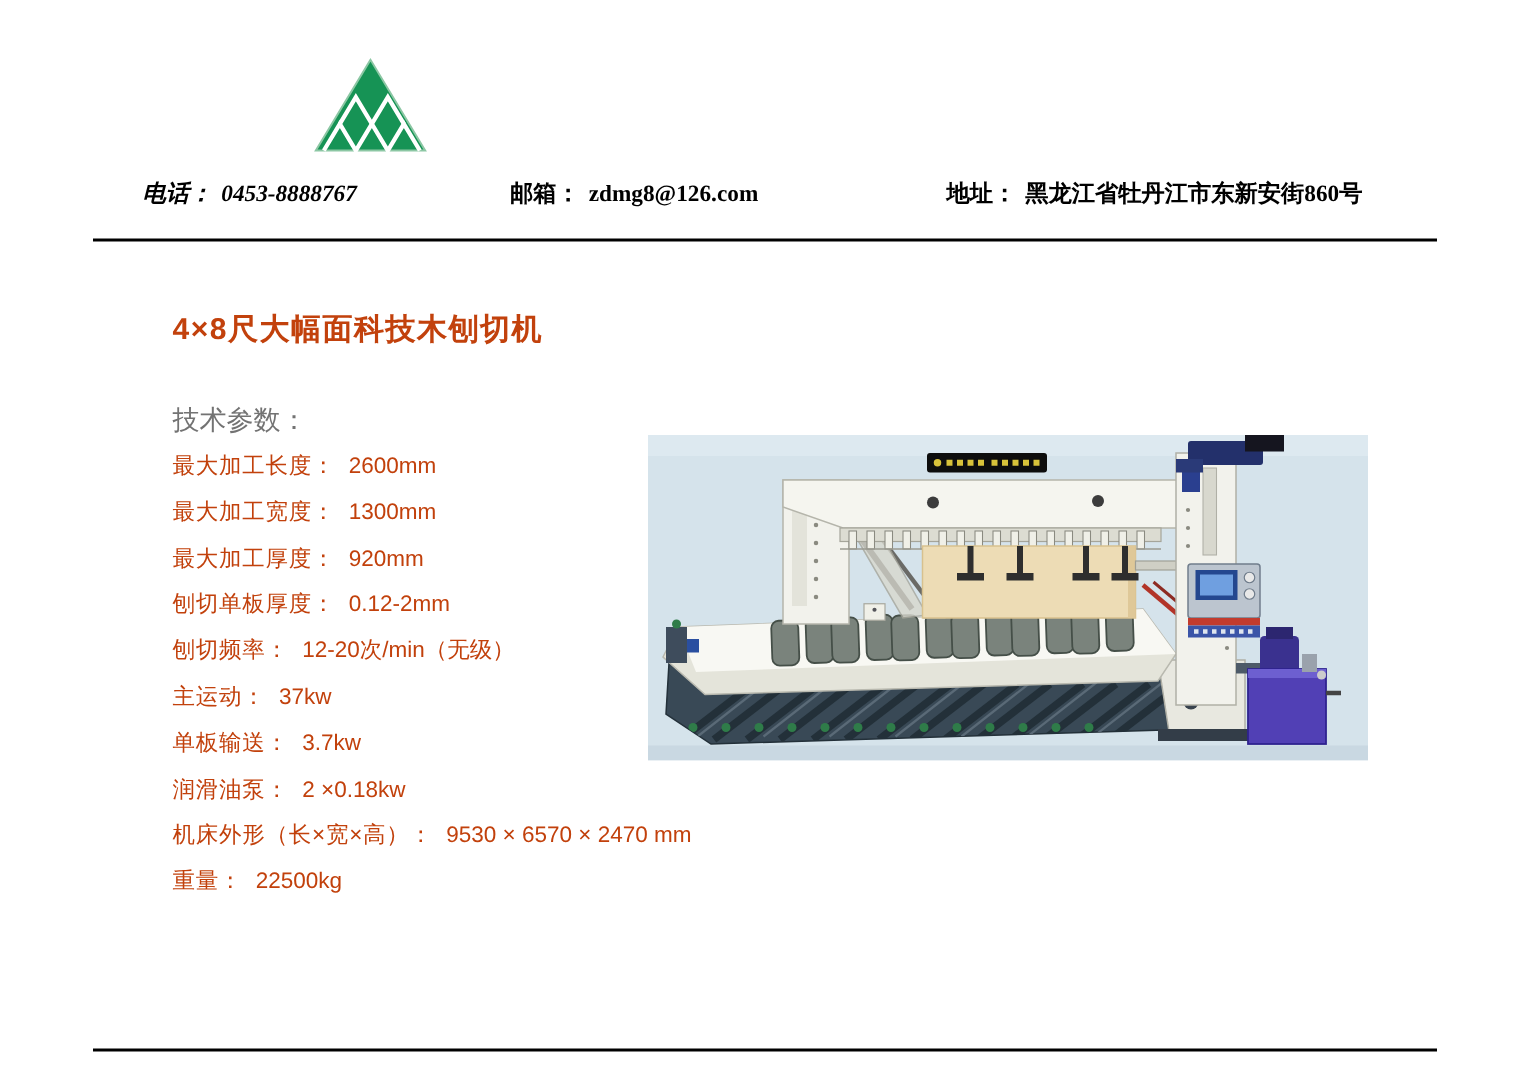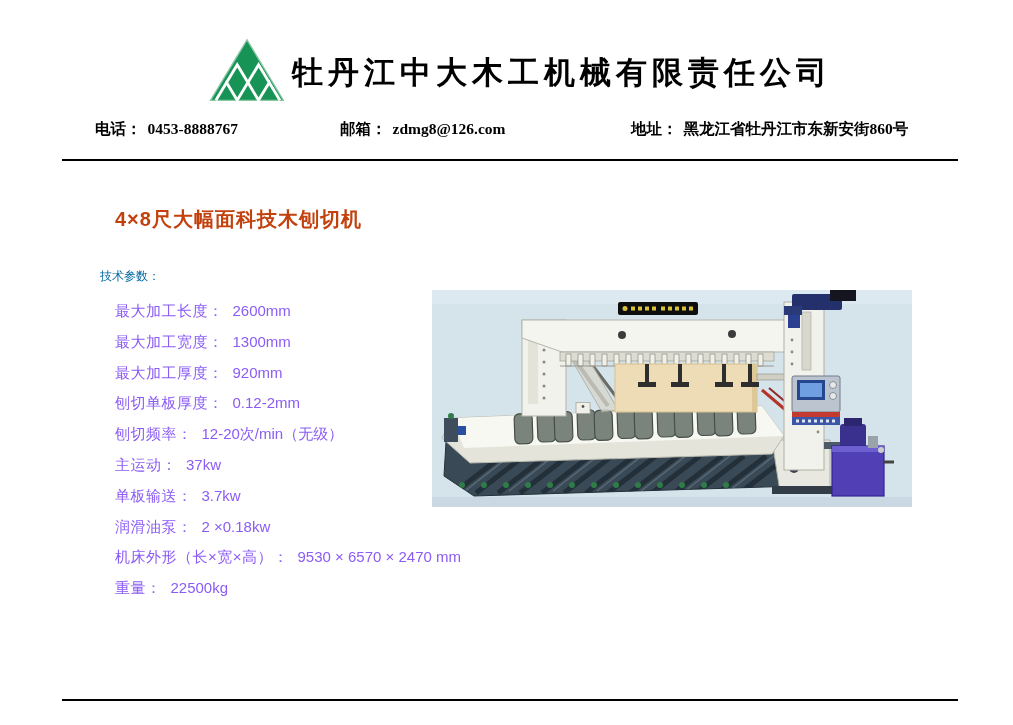--- a/index.html
+++ b/index.html
@@ -12,58 +12,57 @@
   .company-name {
     position:absolute; left:292px; top:52px; width:480px;
     font-family:"DejaVu Serif", serif; font-weight:700;
     font-size:31px; letter-spacing:5px; color:#000; white-space:nowrap;
   }
   .contact-row {
     position:absolute; left:0; top:119px; width:1013px; height:22px;
     font-family:"Liberation Serif", serif; font-weight:700; font-size:15.5px; color:#000;
   }
   .contact-item { position:absolute; white-space:nowrap; }
-  .contact-phone   { left:95px; }
+  .contact-phone   { left:95px;font-style:italic; }
   .contact-email   { left:340px; }
   .contact-address { left:631px; }
   .contact-item .val { margin-left:6px; }
   .rule { position:absolute; left:62px; width:896px; height:2px; background:#000; }
   .rule-top    { top:159px; }
   .rule-bottom { top:699px; }
   .product-title {
     position:absolute; left:115px; top:206px;
     font-size:20px; font-weight:700; color:#c2410c; letter-spacing:1px; white-space:nowrap;
   }
   .specs-heading {
-    position:absolute; left:100px; top:268px;
-    font-size:12px; color:#0369a1;
+    position:absolute; left:115px; top:268px;
+    font-size:18px; color:#737373;
   }
   .specs {
     position:absolute; left:115px; top:296px; width:470px;
   }
-  .spec-row { height:30.8px; line-height:30.8px; font-size:15px; color:#8b5cf6; white-space:nowrap; }
+  .spec-row { height:30.8px; line-height:30.8px; font-size:15px; color:#c2410c; white-space:nowrap; }
   .spec-label { letter-spacing:0.5px; }
   .spec-value { margin-left:9px; }
   .photo {
     position:absolute; left:432px; top:290px; width:480px; height:217px;
   }
   .photo svg { display:block; width:480px; height:217px; }
 </style>
 </head>
 <body>
 
 <div class="page">
 
   <svg class="logo" viewBox="0 0 90 78" aria-hidden="true">
     <polygon points="45,4 4,72 86,72" fill="#169355" stroke="#8cc7a4" stroke-width="1.5"></polygon>
     <polyline points="10,72 22,52 34,72 46,52 58,72 70,52 82,72" fill="none" stroke="#ffffff" stroke-width="3.2"></polyline>
     <polyline points="22,52 34,32 46,52 58,32 70,52" fill="none" stroke="#ffffff" stroke-width="3.2"></polyline>
   </svg>
 
-  <h1 class="company-name">牡丹江中大木工机械有限责任公司</h1>
 
   <div class="contact-row">
     <span class="contact-item contact-phone">
       <span>电话：</span><span class="val">0453-8888767</span>
     </span>
     <span class="contact-item contact-email">
       <span>邮箱：</span><span class="val">zdmg8@126.com</span>
     </span>
     <span class="contact-item contact-address">
       <span>地址：</span><span class="val">黑龙江省牡丹江市东新安街860号</span>

